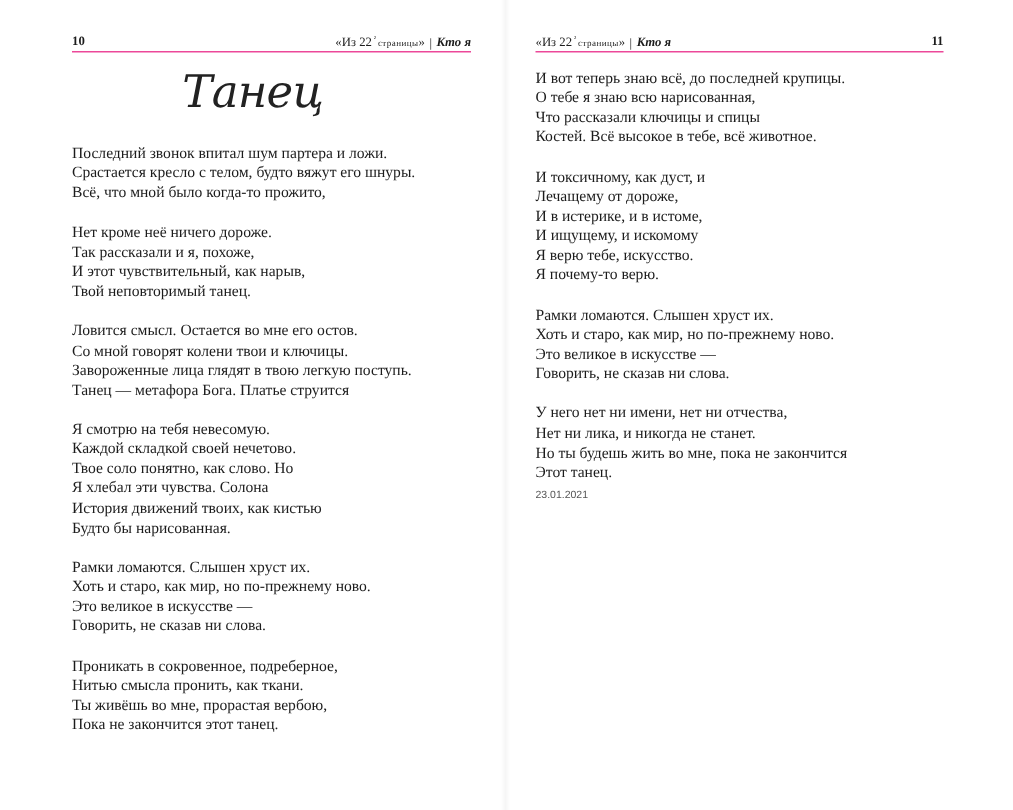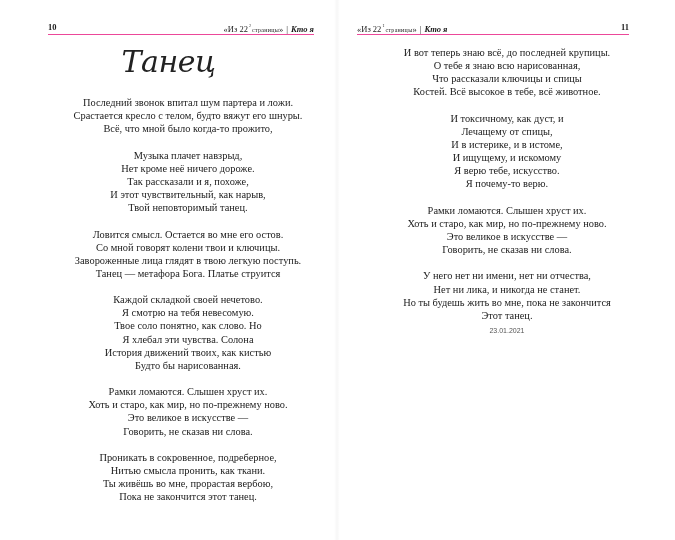--- a/index.html
+++ b/index.html
@@ -19,21 +19,21 @@
     .page-right .folio { right:0; }
     .rh-text { position:absolute; top:0; white-space:nowrap; }
     .page-left .rh-text { right:0; }
     .page-right .rh-text { left:0; }
     .rh-small { font-size:6px; letter-spacing:0.3px; text-transform:lowercase; }
     .rh-sep { margin:0 3px; }
     .rh-author { font-style:italic; font-weight:bold; }
     .title { position:absolute; top:42px; left:0; width:337px; text-align:center;
              font-family:"DejaVu Serif","Liberation Serif",serif; font-style:italic;
              font-size:30px; line-height:40px; letter-spacing:-0.5px; color:#222; }
-    .poem { position:absolute; font-size:10.4px; line-height:13.1px;text-align:center; }
+    .poem { position:absolute; font-size:10.4px; line-height:13.1px; }
     .page-left .poem { left:48px; top:96px; width:280px; }
     .page-right .poem { left:20px; top:46px; width:300px; }
     .stanza { margin:0 0 13.4px 0; }
     .line { display:block; white-space:nowrap; }
     .date { display:block; font-family:"Liberation Sans","DejaVu Sans",sans-serif;
             font-size:7px; color:#555; margin-top:2px; }
   </style>
 </head>
 <body>
 
@@ -45,35 +45,34 @@
 
   <div class="title">Танец</div>
 
   <div class="poem">
     <div class="stanza">
       <span class="line">Последний звонок впитал шум партера и ложи.</span>
       <span class="line">Срастается кресло с телом, будто вяжут его шнуры.</span>
       <span class="line">Всё, что мной было когда-то прожито,</span>
     </div>
     <div class="stanza">
-      <span class="line">Музыка плачет навзрыд,</span>
       <span class="line">Нет кроме неё ничего дороже.</span>
       <span class="line">Так рассказали и я, похоже,</span>
       <span class="line">И этот чувствительный, как нарыв,</span>
       <span class="line">Твой неповторимый танец.</span>
     </div>
     <div class="stanza">
       <span class="line">Ловится смысл. Остается во мне его остов.</span>
       <span class="line">Со мной говорят колени твои и ключицы.</span>
       <span class="line">Завороженные лица глядят в твою легкую поступь.</span>
       <span class="line">Танец — метафора Бога. Платье струится</span>
     </div>
     <div class="stanza">
+      <span class="line">Я смотрю на тебя невесомую.</span>
       <span class="line">Каждой складкой своей нечетово.</span>
-      <span class="line">Я смотрю на тебя невесомую.</span>
       <span class="line">Твое соло понятно, как слово. Но</span>
       <span class="line">Я хлебал эти чувства. Солона</span>
       <span class="line">История движений твоих, как кистью</span>
       <span class="line">Будто бы нарисованная.</span>
     </div>
     <div class="stanza">
       <span class="line">Рамки ломаются. Слышен хруст их.</span>
       <span class="line">Хоть и старо, как мир, но по-прежнему ново.</span>
       <span class="line">Это великое в искусстве —</span>
       <span class="line">Говорить, не сказав ни слова.</span>
@@ -97,21 +96,21 @@
 
   <div class="poem">
     <div class="stanza">
       <span class="line">И вот теперь знаю всё, до последней крупицы.</span>
       <span class="line">О тебе я знаю всю нарисованная,</span>
       <span class="line">Что рассказали ключицы и спицы</span>
       <span class="line">Костей. Всё высокое в тебе, всё животное.</span>
     </div>
     <div class="stanza">
       <span class="line">И токсичному, как дуст, и</span>
-      <span class="line">Лечащему от спицы,</span>
+      <span class="line">Лечащему от дороже,</span>
       <span class="line">И в истерике, и в истоме,</span>
       <span class="line">И ищущему, и искомому</span>
       <span class="line">Я верю тебе, искусство.</span>
       <span class="line">Я почему-то верю.</span>
     </div>
     <div class="stanza">
       <span class="line">Рамки ломаются. Слышен хруст их.</span>
       <span class="line">Хоть и старо, как мир, но по-прежнему ново.</span>
       <span class="line">Это великое в искусстве —</span>
       <span class="line">Говорить, не сказав ни слова.</span>

